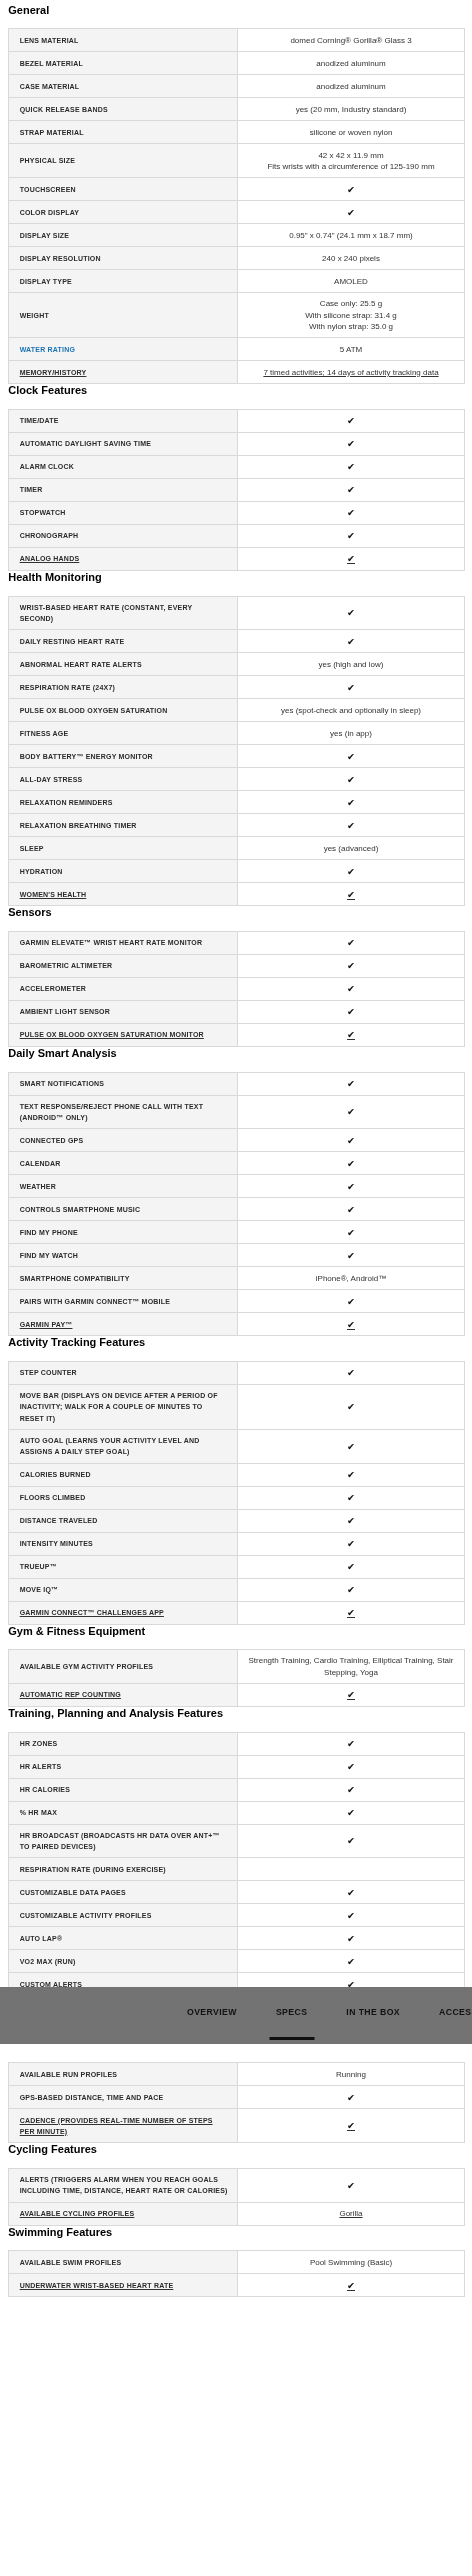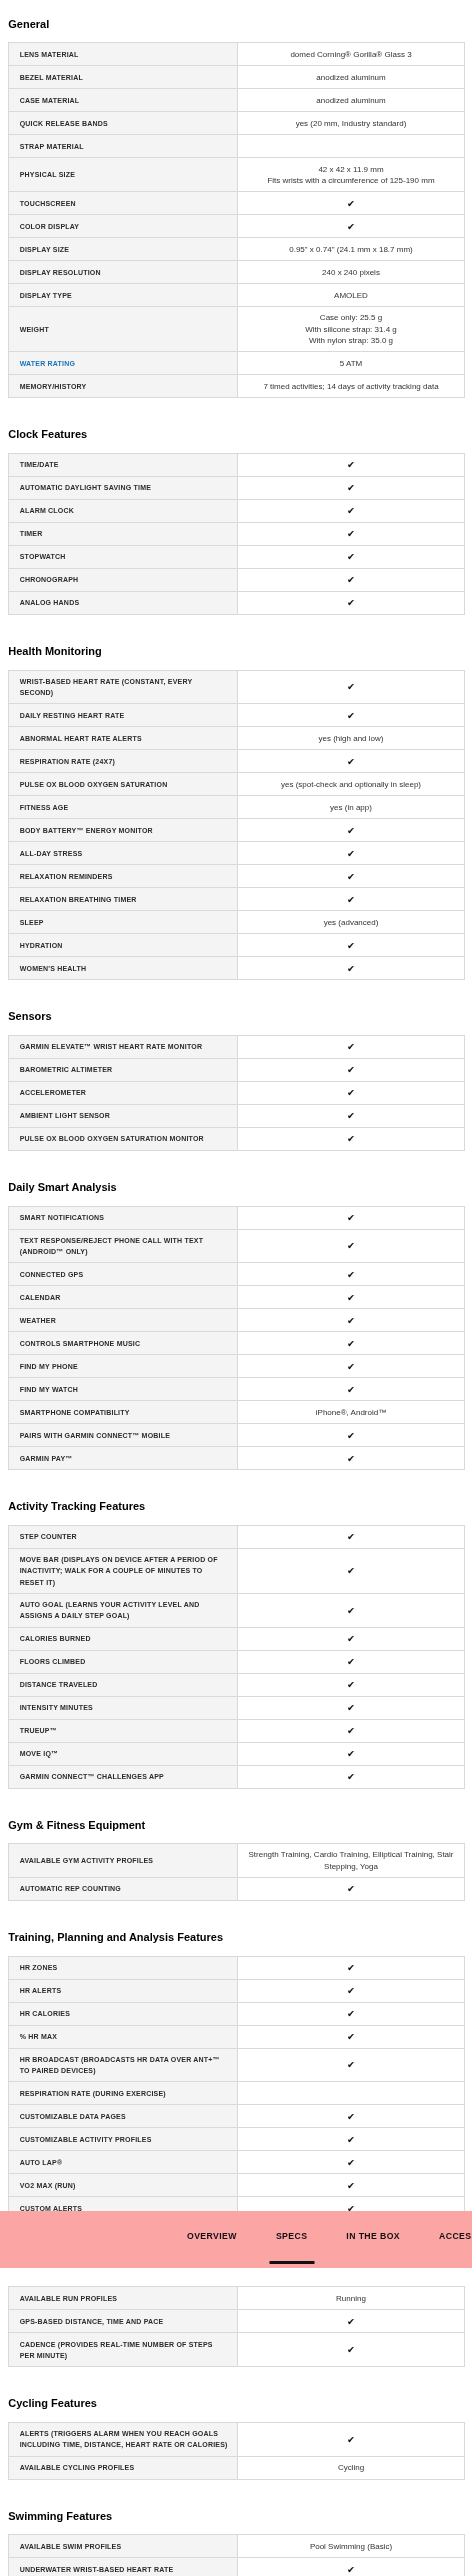--- a/index.html
+++ b/index.html
@@ -1,33 +1,33 @@
 <!DOCTYPE html>
 <html style="font-size:10.3px"><head>
 <meta charset="utf-8">
 <style>
   html,body{margin:0;padding:0;background:#fff;}
   body{width:473px;font-family:"Liberation Sans","DejaVu Sans",sans-serif;color:#333;}
   #content{padding:3.9px 7.7px 6.4px 7.7px;}
-  .section{margin-top:30px;}
-  #content .section:first-child{margin-top:14px;}
+  .section{}
+  #content .section:first-child{margin-top:0;}
   .section-title{font-size:11px;font-weight:700;color:#000;margin:0 0 11.6px 0.6px;line-height:13px;}
   .spec-table{border:0.6px solid #d9d9d9;}
   .spec-row{display:flex;align-items:stretch;min-height:22px;border-bottom:0.6px solid #d9d9d9;}
-  .spec-row:last-child{border-bottom:none;}
+  .spec-row:last-child{border-bottom:none;text-decoration:underline;}
   .cell{box-sizing:border-box;}
   .cell.label{width:229px;background:#f4f4f4;border-right:0.6px solid #d9d9d9;
     padding:5.1px 9px 5.1px 11px;font-size:7px;font-weight:700;letter-spacing:0.2px;
     color:#2b2b2b;display:flex;align-items:center;line-height:11.3px;}
   .cell.label.link{color:#1a73b6;cursor:pointer;}
   .cell.value{flex:1;display:flex;align-items:center;justify-content:center;
     text-align:center;font-size:8px;line-height:11.3px;padding:5.1px 6.4px;
     white-space:pre-line;color:#333;}
   .cell.value.check{font-size:9.6px;font-weight:700;color:#111;}
-  .navbar{height:57px;background:#fca5a5;margin:-9px -7.7px 0 -7.7px;position:relative;overflow:hidden;}
+  .navbar{height:57px;background:#737373;margin:-9px -7.7px 0 -7.7px;position:relative;overflow:hidden;}
   .nav-inner{display:flex;gap:39px;padding:19.3px 0 0 187px;white-space:nowrap;}
   .nav-item{font-size:8.7px;font-weight:700;letter-spacing:0.4px;color:#111;position:relative;cursor:pointer;}
   .nav-item .underline{position:absolute;left:50%;transform:translateX(-50%);top:30px;width:45px;height:3.2px;background:#111;}
   .navbar + .section{margin-top:18px;}
 </style>
 </head>
 <body>
 
 <div id="content">
     <section class="section">
@@ -44,20 +44,21 @@
         <div class="spec-row">
           <div class="cell label">CASE MATERIAL</div>
           <div class="cell value">anodized aluminum</div>
         </div>
         <div class="spec-row">
           <div class="cell label">QUICK RELEASE BANDS</div>
           <div class="cell value">yes (20 mm, Industry standard)</div>
         </div>
         <div class="spec-row">
           <div class="cell label">STRAP MATERIAL</div>
+          <div class="cell value">silicone or woven nylon</div>
         </div>
         <div class="spec-row">
           <div class="cell label">PHYSICAL SIZE</div>
           <div class="cell value">42 x 42 x 11.9 mm
 Fits wrists with a circumference of 125-190 mm</div>
         </div>
         <div class="spec-row">
           <div class="cell label">TOUCHSCREEN</div>
           <div class="cell value check">✔</div>
         </div>
@@ -389,21 +390,21 @@
     </section>
     <section class="section">
       <h2 class="section-title">Cycling Features</h2>
       <div class="spec-table">
         <div class="spec-row">
           <div class="cell label">ALERTS (TRIGGERS ALARM WHEN YOU REACH GOALS INCLUDING TIME, DISTANCE, HEART RATE OR CALORIES)</div>
           <div class="cell value check">✔</div>
         </div>
         <div class="spec-row">
           <div class="cell label">AVAILABLE CYCLING PROFILES</div>
-          <div class="cell value">Cycling</div>
+          <div class="cell value">Gorilla</div>
         </div>
       </div>
     </section>
     <section class="section">
       <h2 class="section-title">Swimming Features</h2>
       <div class="spec-table">
         <div class="spec-row">
           <div class="cell label">AVAILABLE SWIM PROFILES</div>
           <div class="cell value">Pool Swimming (Basic)</div>
         </div>

